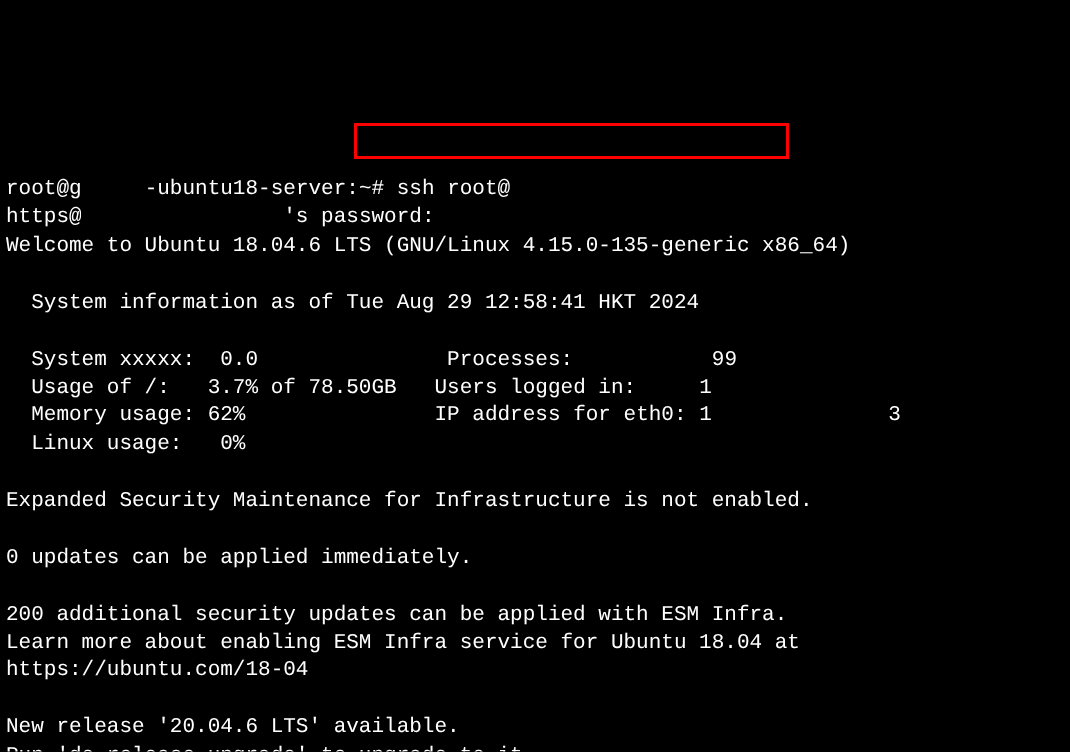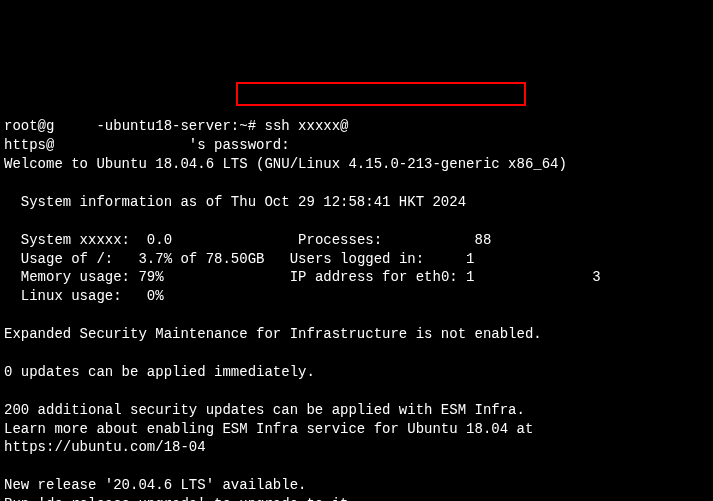--- a/index.html
+++ b/index.html
@@ -36,29 +36,29 @@
       color: #000;
     }
   </style>
 </head>
 <body>
 
 
 
 <div class="terminal">
 <div class="highlight-box"></div>
-<span>root@g</span><span class="redact">xxxxx</span><span>-ubuntu18-server:~#</span><span> ssh xxxxx@</span><span class="redact">xxxxxxxxxxxxxxxx</span>
+<span>root@g</span><span class="redact">xxxxx</span><span>-ubuntu18-server:~#</span><span> ssh root@</span><span class="redact">xxxxxxxxxxxxxxxx</span>
 <span>https@</span><span class="redact">xxxxxxxxxxxxxxxx</span><span>'s password:</span>
-<span>Welcome to Ubuntu 18.04.6 LTS (GNU/Linux 4.15.0-213-generic x86_64)</span>
+<span>Welcome to Ubuntu 18.04.6 LTS (GNU/Linux 4.15.0-135-generic x86_64)</span>
 
-<span>  System information as of Thu Oct 29 12:58:41 HKT 2024</span>
+<span>  System information as of Tue Aug 29 12:58:41 HKT 2024</span>
 
-<span>  System xxxxx:  </span><span>0.0</span>               <span>Processes:           </span><span>88</span>
+<span>  System xxxxx:  </span><span>0.0</span>               <span>Processes:           </span><span>99</span>
 <span>  Usage of /:   </span><span>3.7% of 78.50GB</span>   <span>Users logged in:     </span><span>1</span>
-<span>  Memory usage: </span><span>79%</span>               <span>IP address for eth0: </span><span>1</span><span class="redact">xxxxxxxxxxxxxx</span>3
+<span>  Memory usage: </span><span>62%</span>               <span>IP address for eth0: </span><span>1</span><span class="redact">xxxxxxxxxxxxxx</span>3
 <span>  Linux usage:   </span><span>0%</span>
 
 <span>Expanded Security Maintenance for Infrastructure is not enabled.</span>
 
 <span>0 updates can be applied immediately.</span>
 
 <span>200 additional security updates can be applied with ESM Infra.</span>
 <span>Learn more about enabling ESM Infra service for Ubuntu 18.04 at</span>
 <span>https://ubuntu.com/18-04</span>
 

